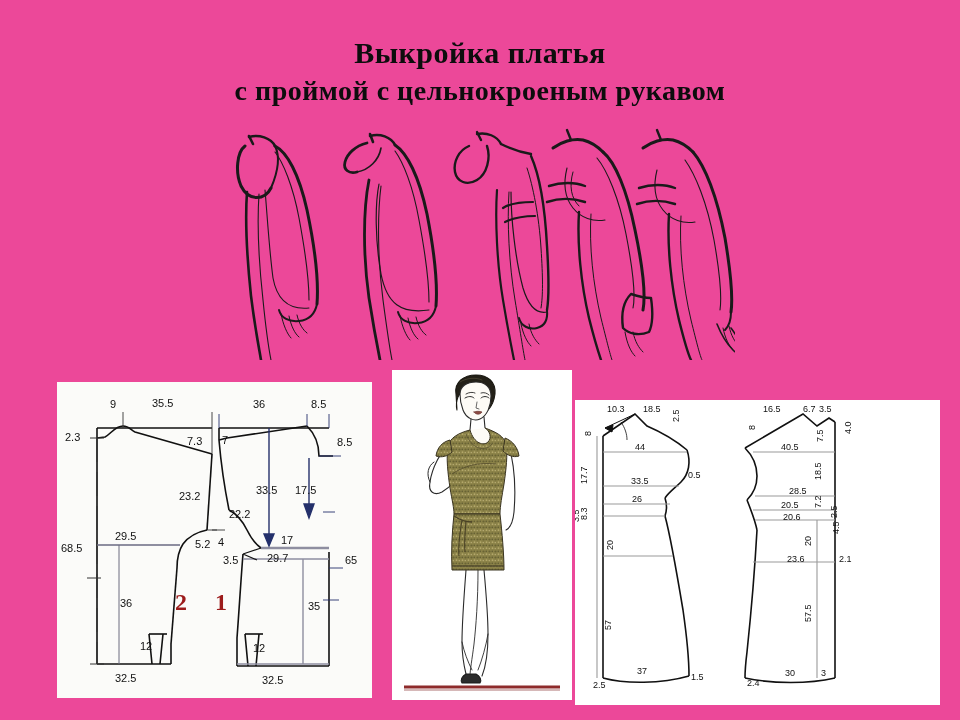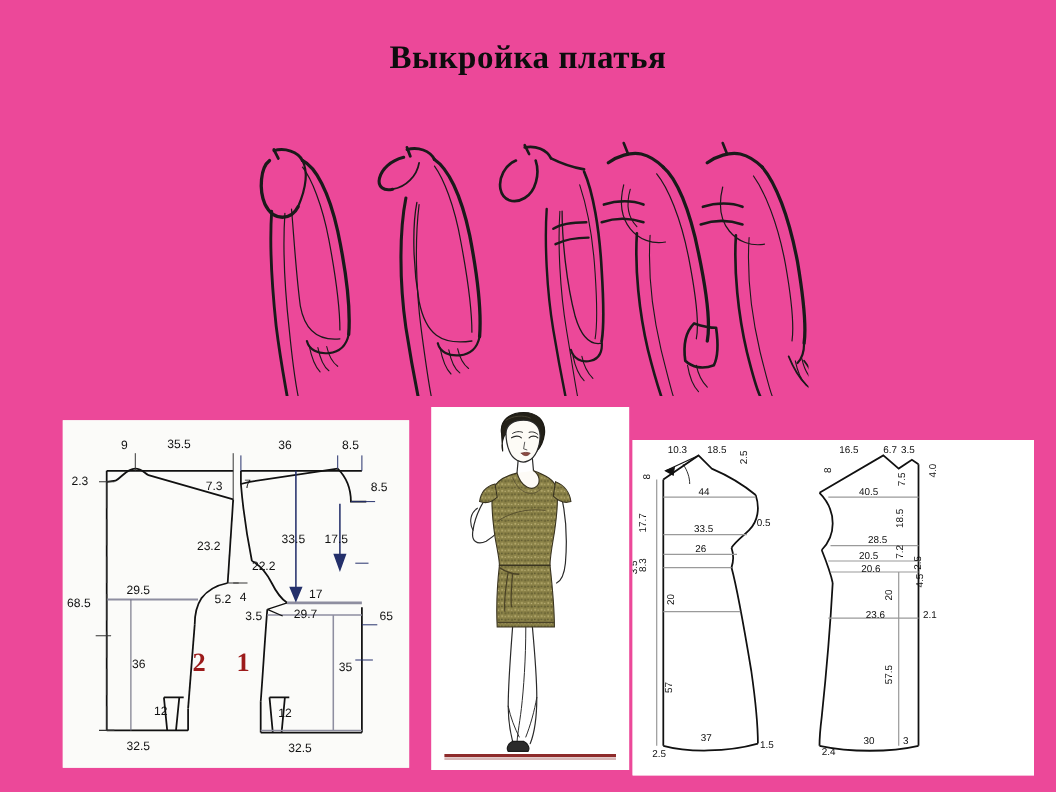--- a/index.html
+++ b/index.html
@@ -65,20 +65,21 @@
 
   
 </style>
 </head>
 <body>
 
 <div id="page">
 
   <div id="title-block">
     <div id="title-line-1" class="title-line">Выкройка платья</div>
+    <div id="title-line-2" class="title-line">с проймой с цельнокроеным рукавом</div>
   </div>
 
   <div id="sketch-strip">
     <svg width="510" height="232" viewBox="0 0 510 232" xmlns="http://www.w3.org/2000/svg">
       <g fill="none" stroke="#1a1a1a" stroke-linecap="round" stroke-linejoin="round">
 
         <g>
           <path d="M28 16 L24 8" stroke-width="2.6"></path>
           <path d="M24 9 C34 6 46 10 50 18" stroke-width="2.6"></path>
           <path d="M20 18 C12 24 10 44 16 58 C24 74 40 72 46 60" stroke-width="3"></path>

